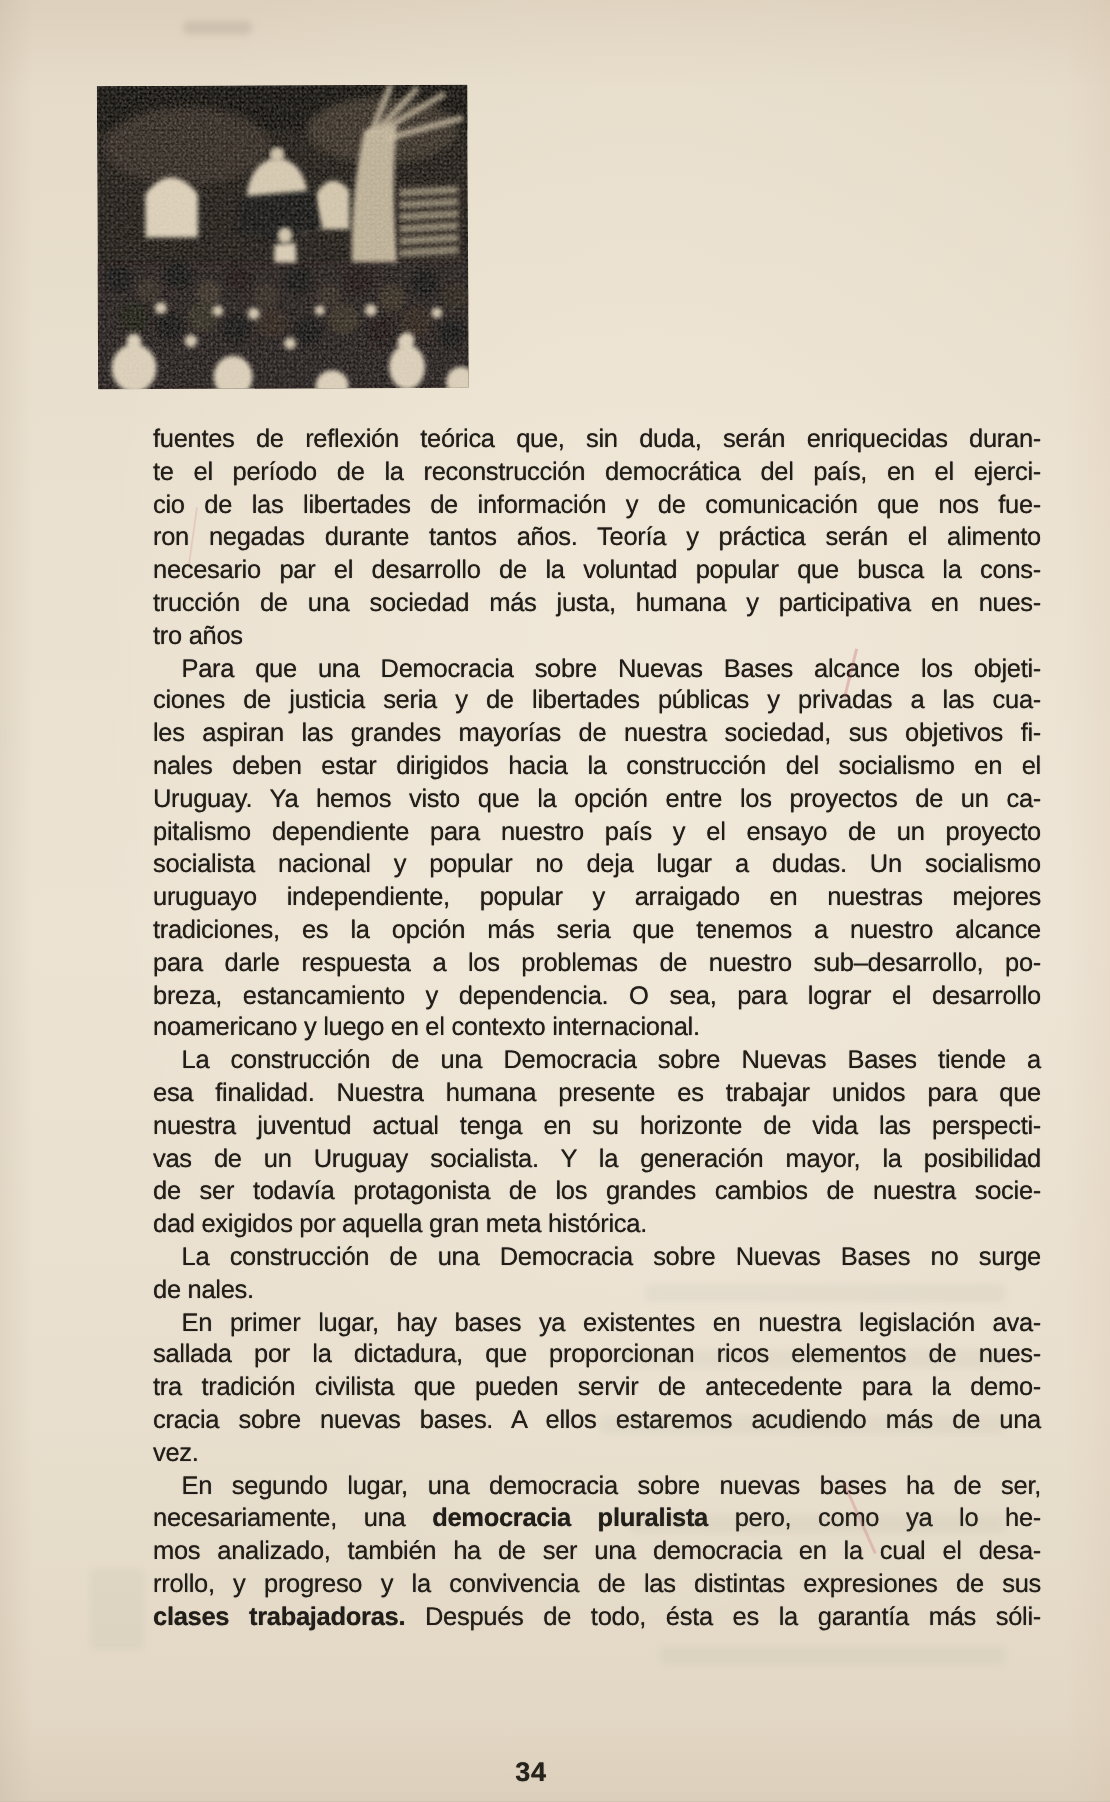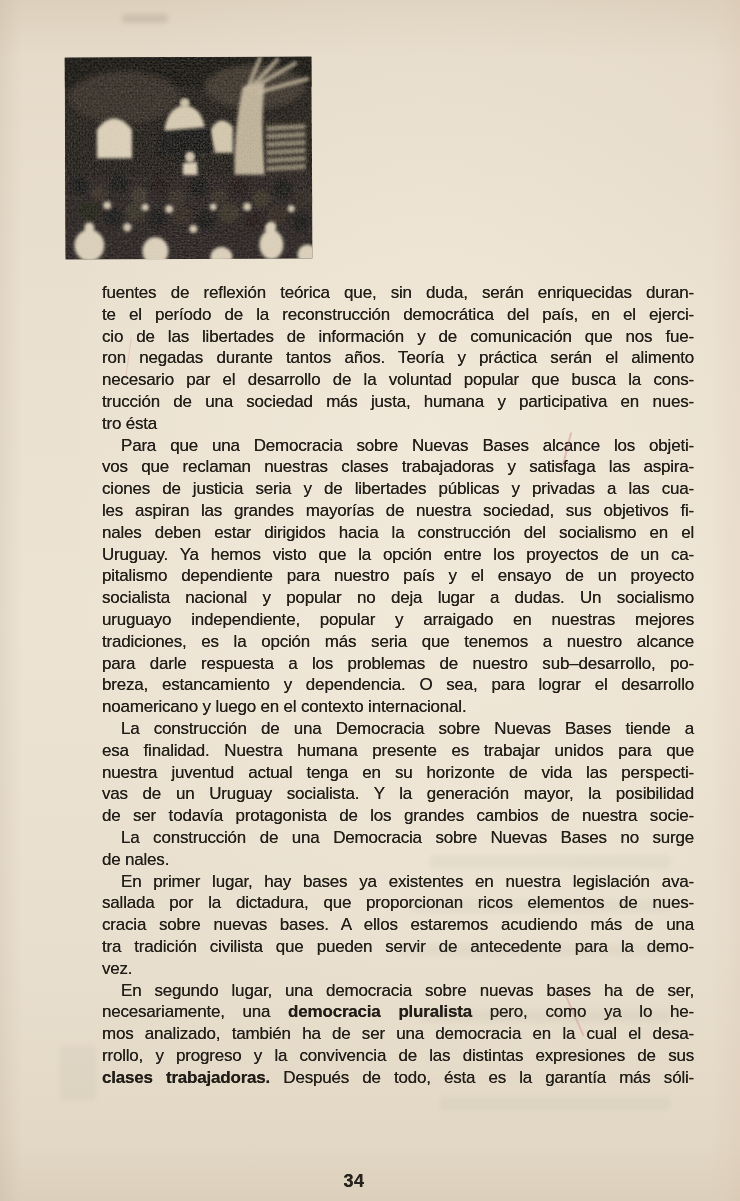--- a/index.html
+++ b/index.html
@@ -157,45 +157,45 @@
     </svg>
   </div>
 
   <div class="textblock">
       <div class="line"><span>fuentes de reflexión teórica que, sin duda, serán enriquecidas duran-</span></div>
       <div class="line"><span>te el período de la reconstrucción democrática del país, en el ejerci-</span></div>
       <div class="line"><span>cio de las libertades de información y de comunicación que nos fue-</span></div>
       <div class="line"><span>ron negadas durante tantos años. Teoría y práctica serán el alimento</span></div>
       <div class="line"><span>necesario par el desarrollo de la voluntad popular que busca la cons-</span></div>
       <div class="line"><span>trucción de una sociedad más justa, humana y participativa en nues-</span></div>
-      <div class="line last"><span>tro ésta</span></div>
+      <div class="line last"><span>tro años</span></div>
       <div class="line indent"><span>Para que una Democracia sobre Nuevas Bases alcance los objeti-</span></div>
-      <div class="line"><span>vos que reclaman nuestras clases trabajadoras y satisfaga las aspira-</span></div>
       <div class="line"><span>ciones de justicia seria y de libertades públicas y privadas a las cua-</span></div>
       <div class="line"><span>les aspiran las grandes mayorías de nuestra sociedad, sus objetivos fi-</span></div>
       <div class="line"><span>nales deben estar dirigidos hacia la construcción del socialismo en el</span></div>
       <div class="line"><span>Uruguay. Ya hemos visto que la opción entre los proyectos de un ca-</span></div>
       <div class="line"><span>pitalismo dependiente para nuestro país y el ensayo de un proyecto</span></div>
       <div class="line"><span>socialista nacional y popular no deja lugar a dudas. Un socialismo</span></div>
       <div class="line"><span>uruguayo independiente, popular y arraigado en nuestras mejores</span></div>
       <div class="line"><span>tradiciones, es la opción más seria que tenemos a nuestro alcance</span></div>
       <div class="line"><span>para darle respuesta a los problemas de nuestro sub–desarrollo, po-</span></div>
       <div class="line"><span>breza, estancamiento y dependencia. O sea, para lograr el desarrollo</span></div>
       <div class="line last"><span>noamericano y luego en el contexto internacional.</span></div>
       <div class="line indent"><span>La construcción de una Democracia sobre Nuevas Bases tiende a</span></div>
       <div class="line"><span>esa finalidad. Nuestra humana presente es trabajar unidos para que</span></div>
       <div class="line"><span>nuestra juventud actual tenga en su horizonte de vida las perspecti-</span></div>
       <div class="line"><span>vas de un Uruguay socialista. Y la generación mayor, la posibilidad</span></div>
       <div class="line"><span>de ser todavía protagonista de los grandes cambios de nuestra socie-</span></div>
+      <div class="line last"><span>dad exigidos por aquella gran meta histórica.</span></div>
       <div class="line indent"><span>La construcción de una Democracia sobre Nuevas Bases no surge</span></div>
       <div class="line last"><span>de nales.</span></div>
       <div class="line indent"><span>En primer lugar, hay bases ya existentes en nuestra legislación ava-</span></div>
       <div class="line"><span>sallada por la dictadura, que proporcionan ricos elementos de nues-</span></div>
+      <div class="line"><span>tra tradición civilista que pueden servir de antecedente para la demo-</span></div>
       <div class="line"><span>cracia sobre nuevas bases. A ellos estaremos acudiendo más de una</span></div>
-      <div class="line"><span>tra tradición civilista que pueden servir de antecedente para la demo-</span></div>
       <div class="line last"><span>vez.</span></div>
       <div class="line indent"><span>En segundo lugar, una democracia sobre nuevas bases ha de ser,</span></div>
       <div class="line"><span>necesariamente, una </span><span class="b">democracia pluralista</span><span> pero, como ya lo he-</span></div>
       <div class="line"><span>mos analizado, también ha de ser una democracia en la cual el desa-</span></div>
       <div class="line"><span>rrollo, y progreso y la convivencia de las distintas expresiones de sus</span></div>
       <div class="line"><span class="b">clases trabajadoras.</span><span> Después de todo, ésta es la garantía más sóli-</span></div>
     </div>
 
   <div class="pagenum">34</div>
 

